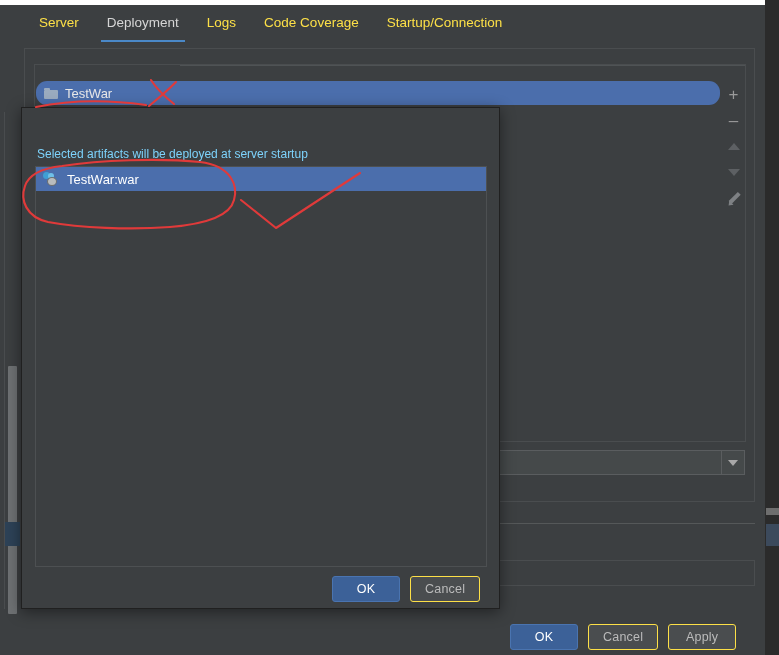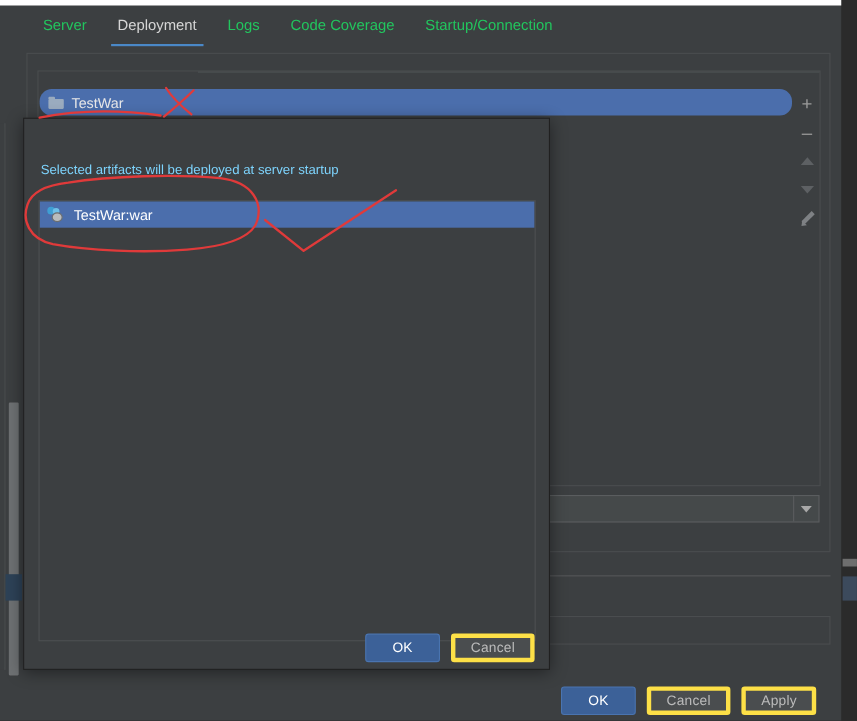--- a/index.html
+++ b/index.html
@@ -54,21 +54,21 @@
   
   #tab-bar {
     position: absolute;
     left: 25px; top: 14px;
     height: 32px;
     display: flex;
     align-items: flex-start;
   }
   .tab {
     font-size: 13.5px;
-    color: #22c55e;
+    color: #fde047;
     padding: 0 14px 10px 14px;
     position: relative;
     white-space: nowrap;
     line-height: 18px;
   }
   .tab.active { color: #d6d6d6; }
   .tab.active::after {
     content: "";
     position: absolute;
     left: 8px; right: 8px; bottom: 0;
@@ -267,21 +267,21 @@
     letter-spacing: .2px;
   }
   .btn-default {
     background: #3c6198;
     border: 1px solid #4a74b0;
     color: #ffffff;
     font-weight: normal;
   }
   .btn-normal {
     background: #4a4d4f;
-    border: 4px solid #fde047;
+    border: 1px solid #fde047;
     color: #bbbbbb;
   }
 
   
   #left-scroll-track {
     position: absolute;
     left: 8px; top: 366px;
     width: 9px; height: 248px;
     background: #3c3f41;
   }
@@ -358,21 +358,21 @@
     line-height: 1;
   }
   #dlg-subtitle {
     position: absolute;
     left: 15px; top: 39px;
     font-size: 12px;
     color: #7dd3fc;
   }
   #dlg-list-panel {
     position: absolute;
-    left: 13px; top: 74px;
+    left: 13px; top: 58px;
     width: 452px; height: 401px;
     background: #3c3f41;
     border: 1px solid #4d5052;
     box-sizing: border-box;
     overflow: hidden;
   }
   .artifact-row {
     height: 24px;
     display: flex;
     align-items: center;

